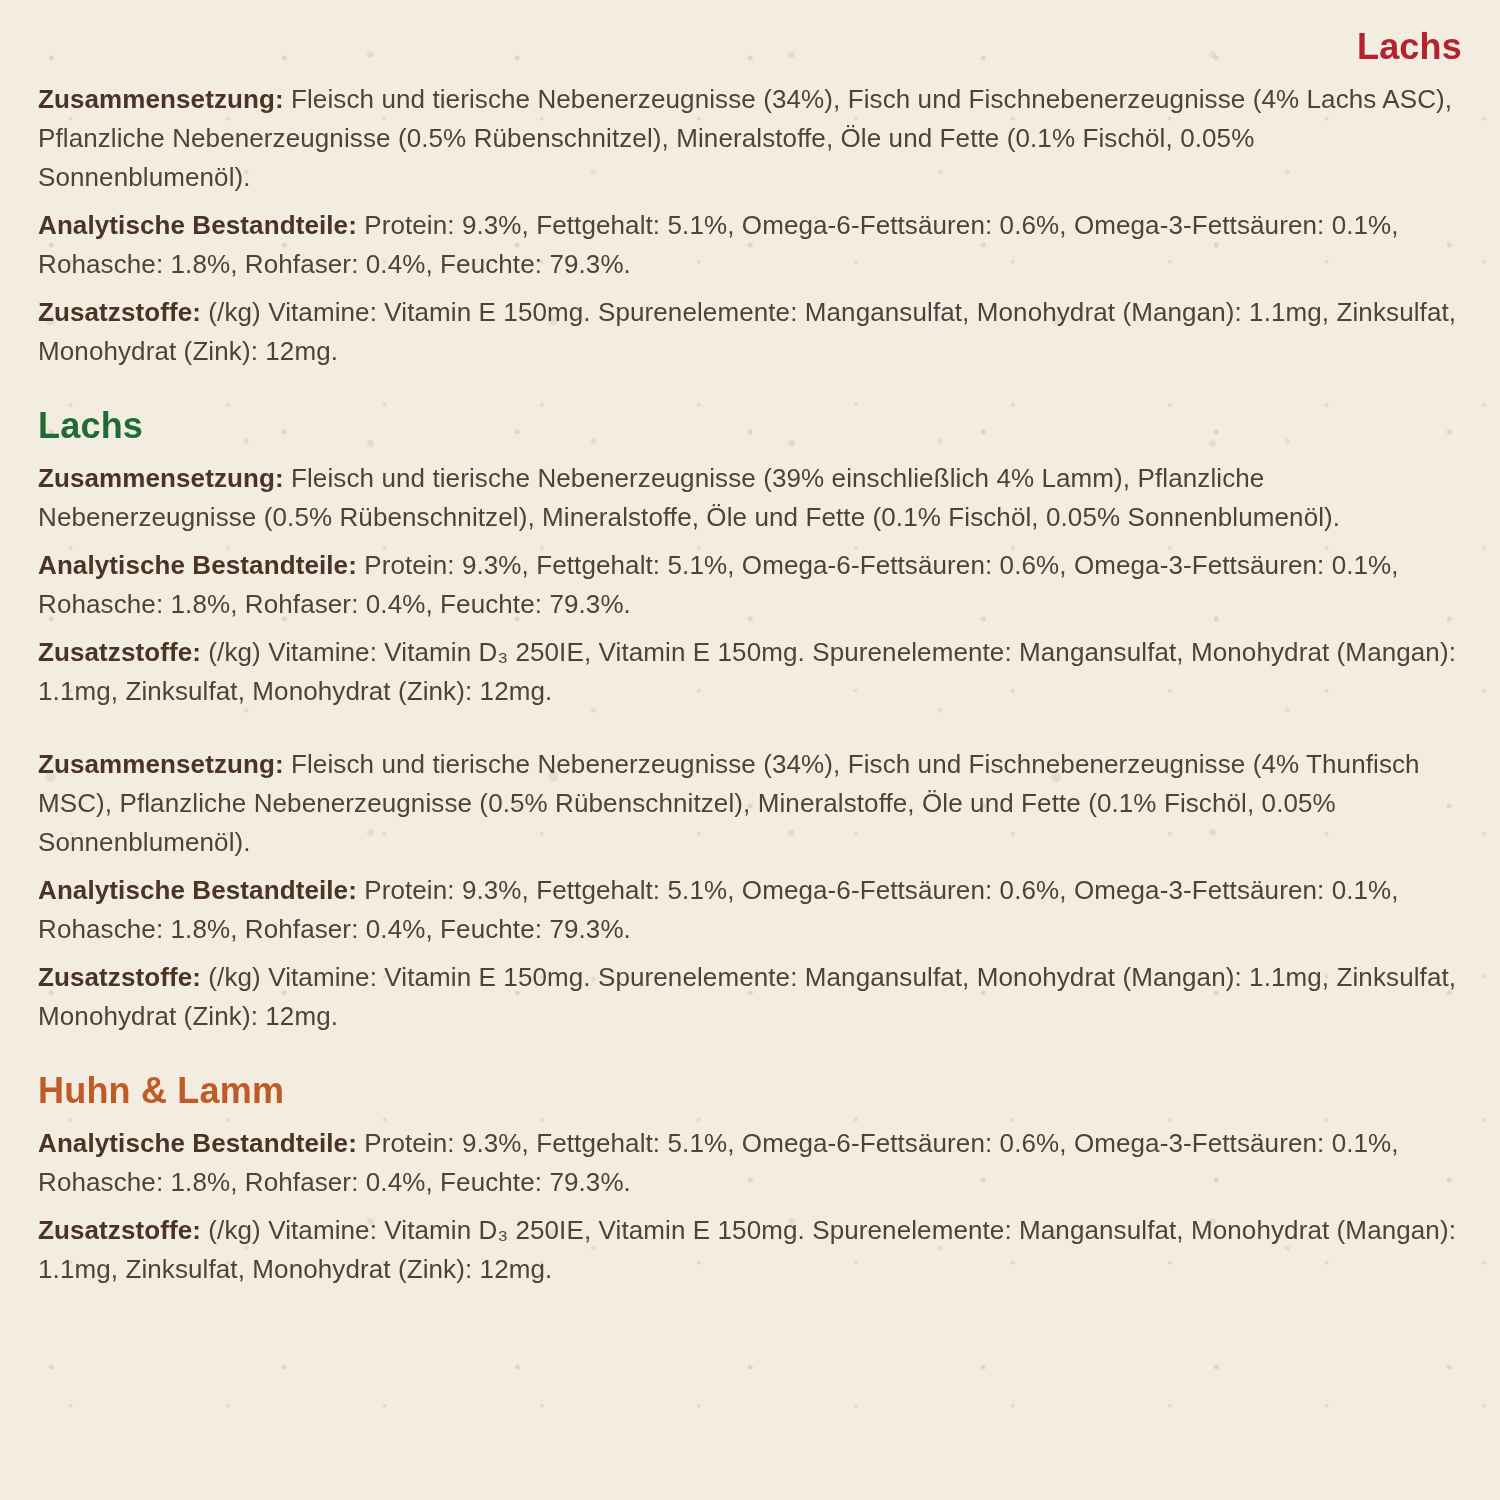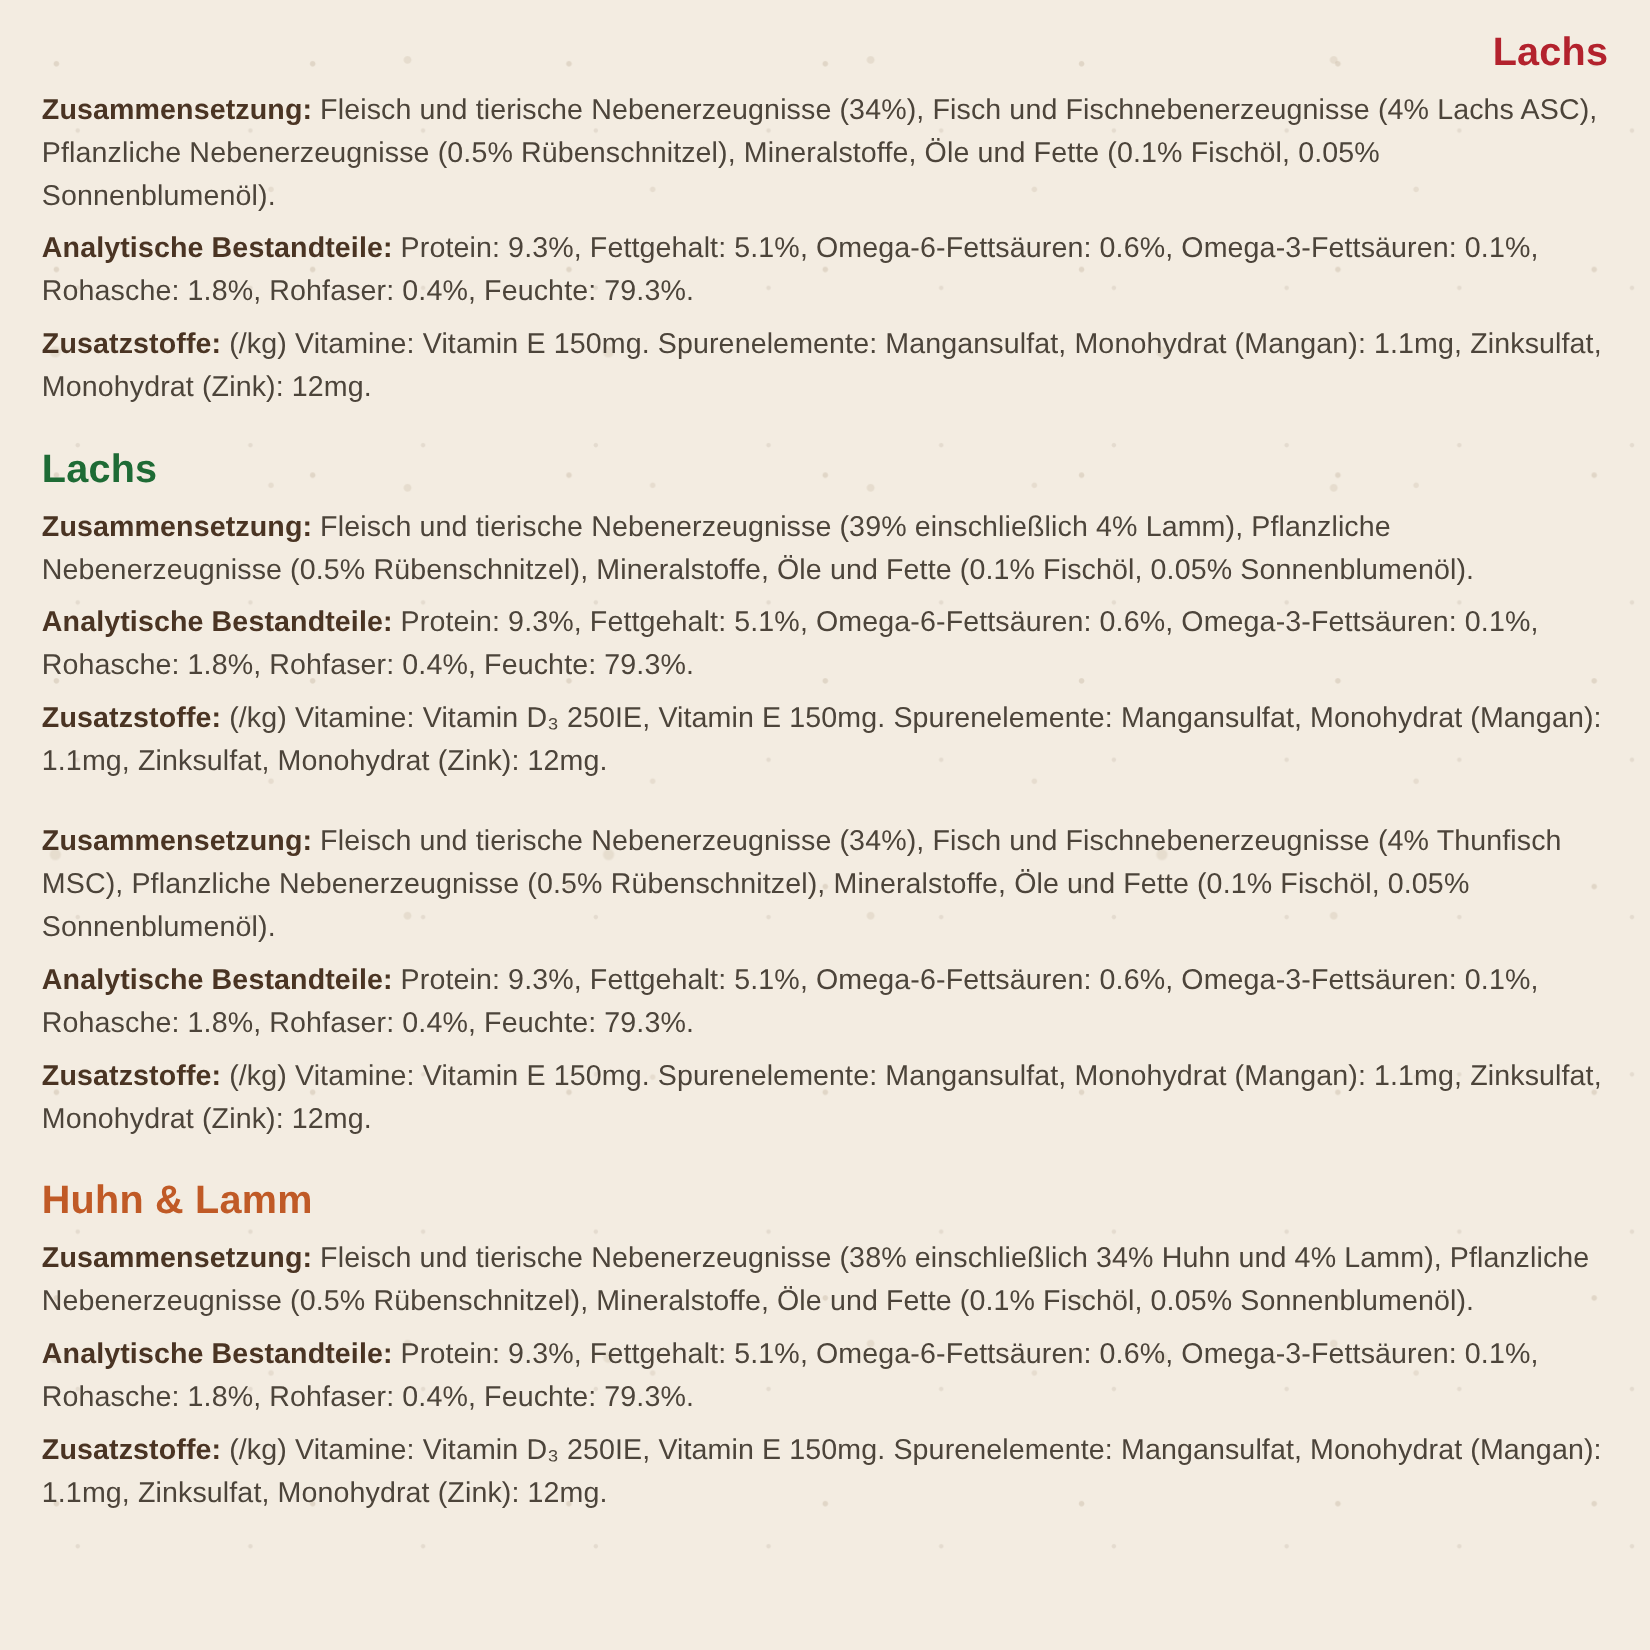--- a/index.html
+++ b/index.html
@@ -78,23 +78,20 @@
       <span class="lead">Analytische Bestandteile:</span><span>Protein: 9.3%, Fettgehalt: 5.1%, Omega-6-Fettsäuren: 0.6%, Omega-3-Fettsäuren: 0.1%, Rohasche: 1.8%, Rohfaser: 0.4%, Feuchte: 79.3%.</span>
     </p>
     <p class="para">
       <span class="lead">Zusatzstoffe:</span><span>(/kg) Vitamine: Vitamin E 150mg. Spurenelemente: Mangansulfat, Monohydrat (Mangan): 1.1mg, Zinksulfat, Monohydrat (Zink): 12mg.</span>
     </p>
   </section>
 
   <section class="section">
     <h2 class="section-heading" style="color: rgb(192, 90, 38);">Huhn &amp; Lamm</h2>
     <p class="para">
-      <span class="lead">Zusammensetzung:</span><span>Fleisch und tierische Nebenerzeugnisse (38% einschließlich 34% Huhn und 4% Lamm), Pflanzliche Nebenerzeugnisse (0.5% Rübenschnitzel), Mineralstoffe, Öle und Fette (0.1% Fischöl, 0.05% Sonnenblumenöl).</span>
-    </p>
-    <p class="para">
       <span class="lead">Analytische Bestandteile:</span><span>Protein: 9.3%, Fettgehalt: 5.1%, Omega-6-Fettsäuren: 0.6%, Omega-3-Fettsäuren: 0.1%, Rohasche: 1.8%, Rohfaser: 0.4%, Feuchte: 79.3%.</span>
     </p>
     <p class="para">
       <span class="lead">Zusatzstoffe:</span><span>(/kg) Vitamine: Vitamin D₃ 250IE, Vitamin E 150mg. Spurenelemente: Mangansulfat, Monohydrat (Mangan): 1.1mg, Zinksulfat, Monohydrat (Zink): 12mg.</span>
     </p>
   </section>
 
 </div>
 
 </body></html>

